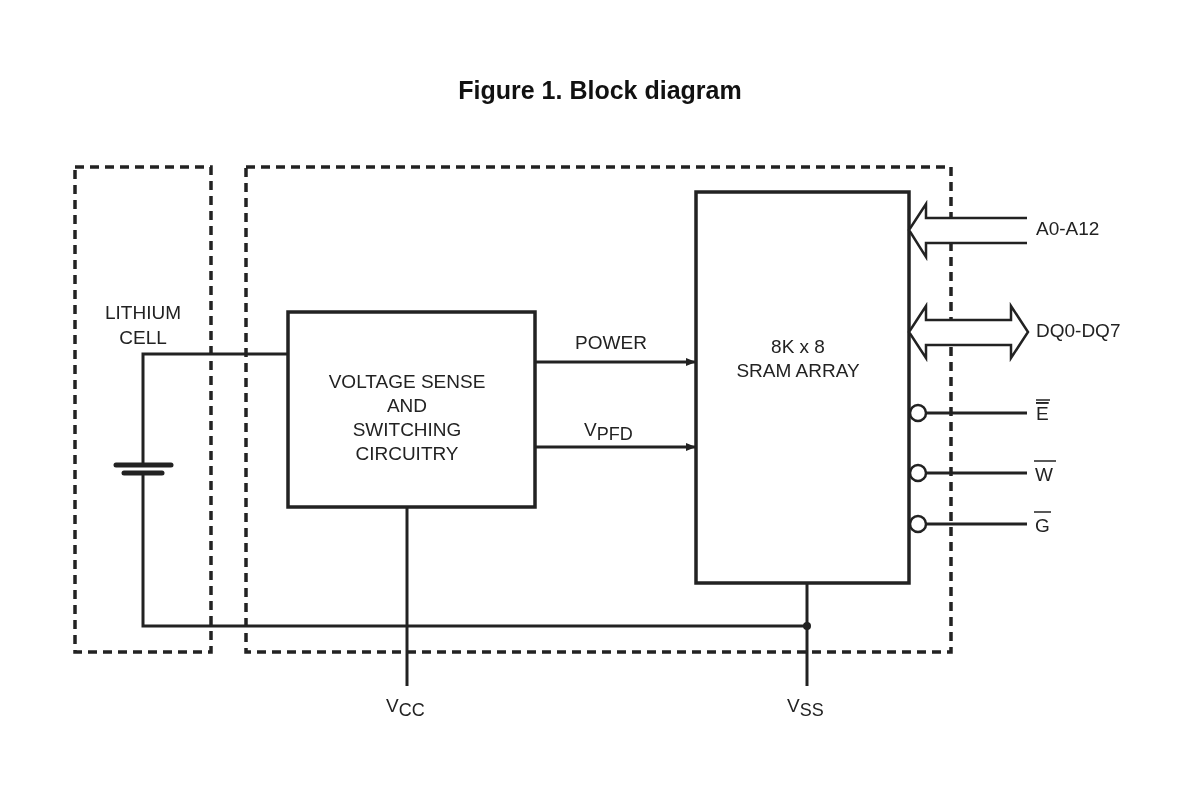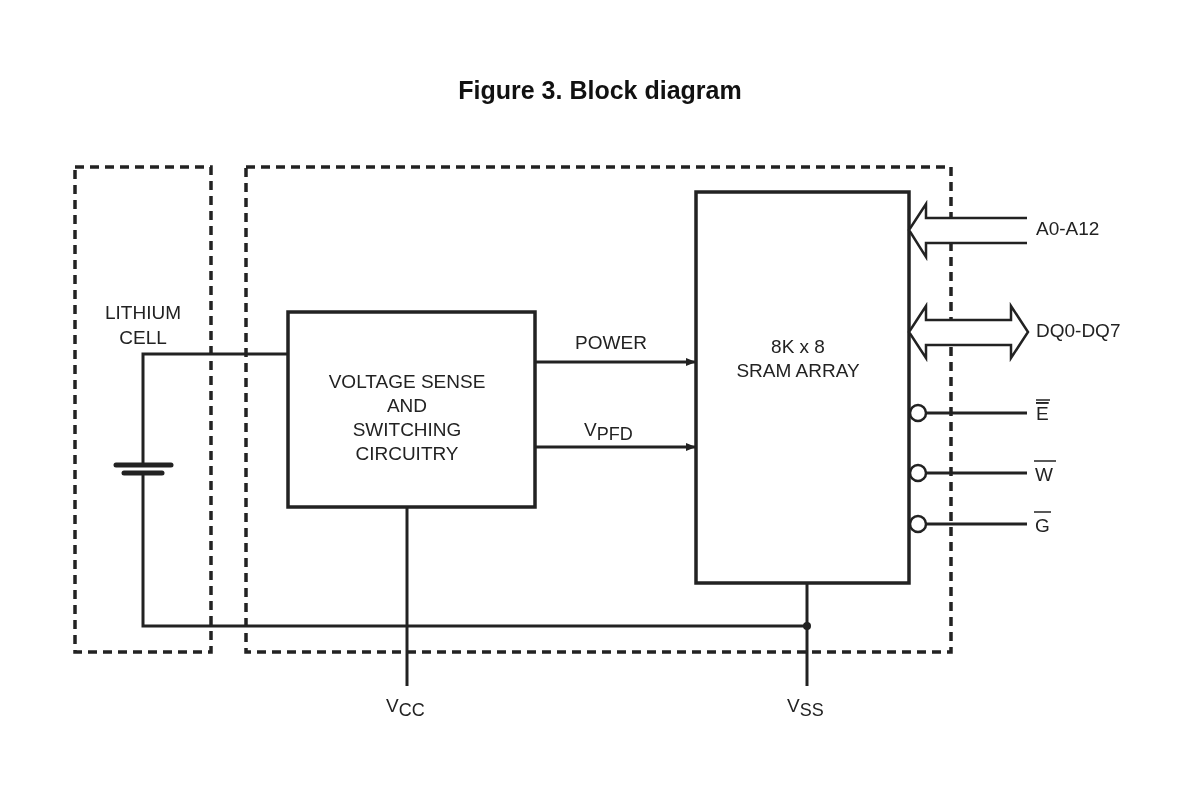--- a/index.html
+++ b/index.html
@@ -12,21 +12,21 @@
     .lbl { font-family: "Liberation Sans", sans-serif; font-size: 19px; fill: #222; }
     .sub { font-size: 18px; }
     .dash { fill: none; stroke: #222; stroke-width: 3.5; stroke-dasharray: 9 6; }
     .box { fill: none; stroke: #222; stroke-width: 3.5; }
     .wire { fill: none; stroke: #222; stroke-width: 3; }
     .bus { fill: #fff; stroke: #222; stroke-width: 2.5; stroke-linejoin: miter; }
   </style>
 </head>
 <body>
 
-<div id="fig-title">Figure 3. Block diagram</div>
+<div id="fig-title">Figure 1. Block diagram</div>
 
 <svg width="1200" height="800" viewBox="0 0 1200 800">
   <defs>
     <marker id="arrowhead" markerWidth="10" markerHeight="8" refX="9" refY="4" orient="auto" markerUnits="userSpaceOnUse">
       <path d="M0,0 L10,4 L0,8 Z" fill="#222"></path>
     </marker>
   </defs>
 
   <rect class="dash" x="75" y="167" width="136" height="485"></rect>
   <rect class="dash" x="246" y="167" width="705" height="485"></rect>

